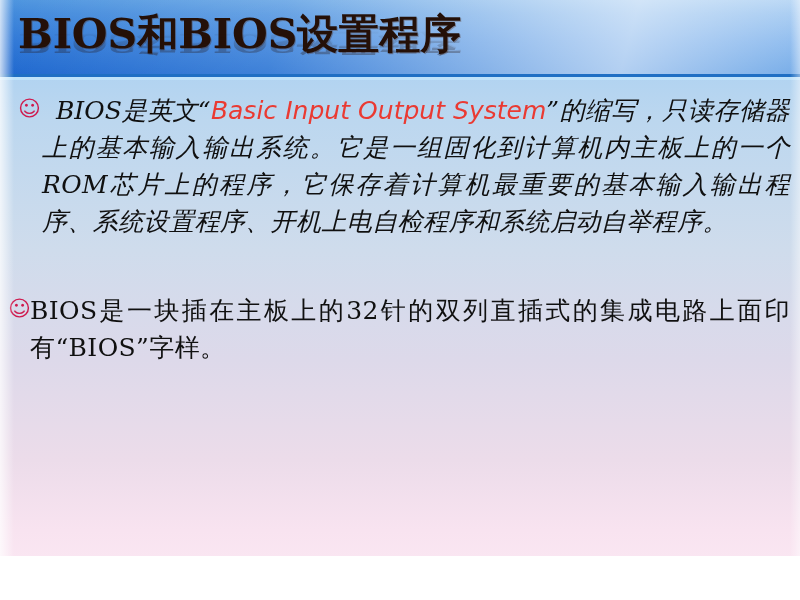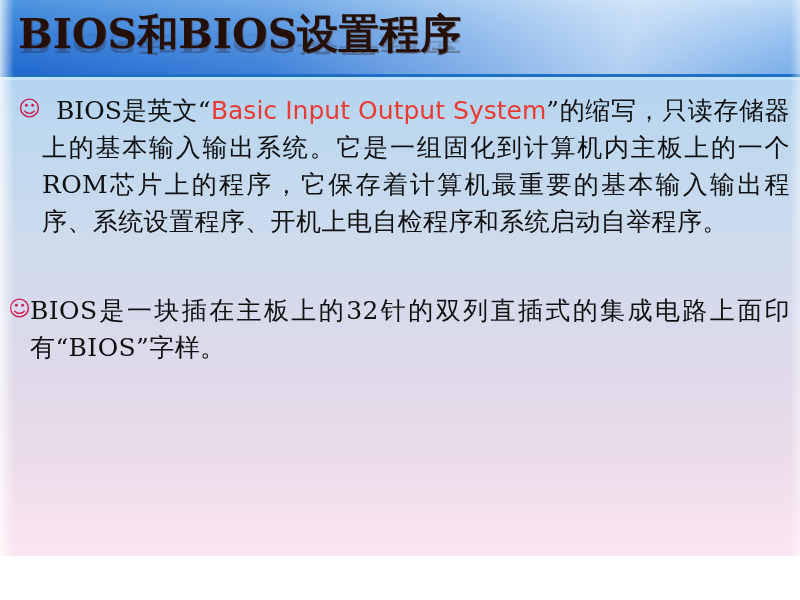--- a/index.html
+++ b/index.html
@@ -165,21 +165,21 @@
     color: #ea3a32;
     font-family: "DejaVu Sans", "Liberation Sans", sans-serif;
     letter-spacing: 0px;
   }
   .para .latin {
     font-family: "DejaVu Serif", "Liberation Serif", serif;
     letter-spacing: 0px;
   }
 
   #bullet-1 { margin-top: 4px; }
-  #bullet-1 .para { text-indent: 14px; }
+  #bullet-1 .para { text-indent: 14px; font-style: italic; }
   #bullet-2 { margin-top: 52px; padding-left: 30px; }
   #bullet-2 .bullet-icon { left: 8px; }
 </style>
 </head>
 <body>
 
 <div id="slide">
 
   <div id="header-band"></div>
   <div id="header-sheen"></div>

